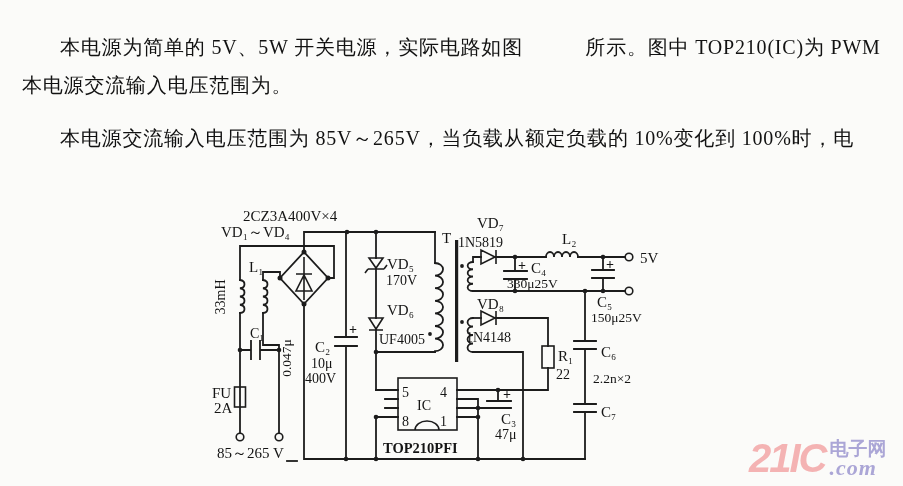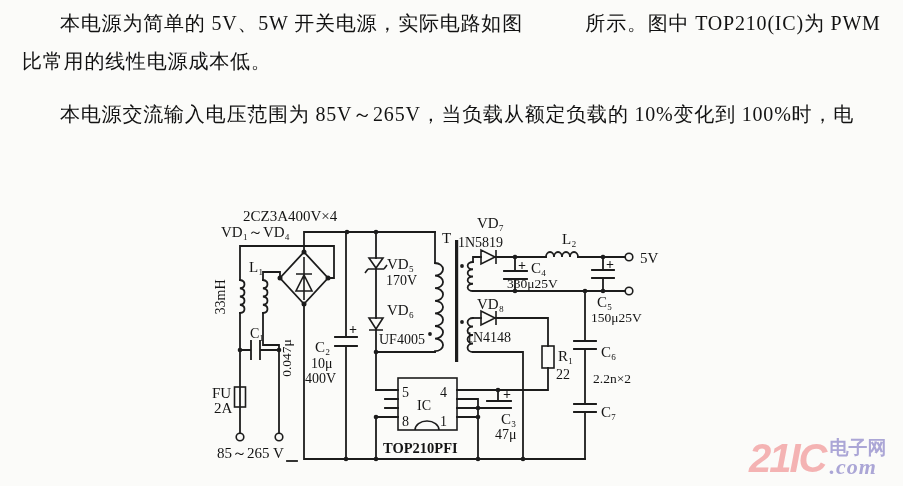--- a/index.html
+++ b/index.html
@@ -1,50 +1,50 @@
 <!DOCTYPE html>
 <html><head>
 <meta charset="utf-8">
 <style>
   html,body{margin:0;padding:0;width:903px;height:486px;background:#fbfbf9;overflow:hidden;}
   body{position:relative;font-family:"Liberation Serif","DejaVu Serif",serif;color:#161616;}
-  .para{position:absolute;left:22px;width:872px;}
+  .para{position:absolute;left:22px;width:872px;margin-top:24px;}
   .para .line{font-size:20px;letter-spacing:0.8px;white-space:nowrap;color:#121212;}
   #p1{top:4px;}
   #p1 .line{line-height:38px;}
   #p2{top:99px;}
   #p2 .line{line-height:31px;}
   .indent{padding-left:38px;}
   svg{position:absolute;left:0;top:0;}
   .wire{fill:none;stroke:#1c1c1c;stroke-width:1.8;stroke-linecap:square;}
   .comp{fill:none;stroke:#1c1c1c;stroke-width:1.6;}
   .fillc{fill:#1c1c1c;stroke:none;}
   .term{fill:#fbfbf9;stroke:#1c1c1c;stroke-width:1.6;}
   text{fill:#141414;font-family:"Liberation Serif","DejaVu Serif",serif;}
   .lbl{font-size:15px;}
   .lblm{font-size:14px;}
   .lbls{font-size:13.5px;}
   .lblb{font-size:14.5px;font-weight:bold;}
   .pin{font-size:14px;}
   .plus{font-size:14px;font-weight:bold;}
-  .wm{position:absolute;left:749px;top:438px;display:flex;align-items:flex-start;}
+  .wm{position:absolute;left:749px;top:438px;display:flex;align-items:flex-end;}
   .wm-brand{font-family:"Liberation Sans","DejaVu Sans",sans-serif;font-weight:bold;font-style:italic;
             font-size:40px;line-height:40px;color:#f4b3b3;letter-spacing:-2px;}
   .wm-right{display:flex;flex-direction:column;margin-left:4px;}
   .wm-cn{font-family:"Liberation Sans","DejaVu Sans",sans-serif;font-weight:bold;
          font-size:19px;line-height:19px;color:#aba6d6;}
   .wm-com{font-family:"Liberation Serif","DejaVu Serif",serif;font-weight:bold;font-style:italic;
           font-size:22px;line-height:20px;color:#aba6d6;margin-top:0px;letter-spacing:1px;}
 </style>
 </head>
 <body>
 
 <div class="para" id="p1">
   <div class="line indent">本电源为简单的 5V、5W 开关电源，实际电路如图　　　所示。图中 TOP210(IC)为 PWM</div>
-  <div class="line">比常用的线性电源成本低。</div>
+  <div class="line">本电源交流输入电压范围为。</div>
 </div>
 <div class="para" id="p2">
   <div class="line indent">本电源交流输入电压范围为 85V～265V，当负载从额定负载的 10%变化到 100%时，电</div>
 </div>
 
 <svg width="903" height="486" viewBox="0 0 903 486">
 
   <g>
 
     <path class="wire" d="M240,433 V313"></path>

